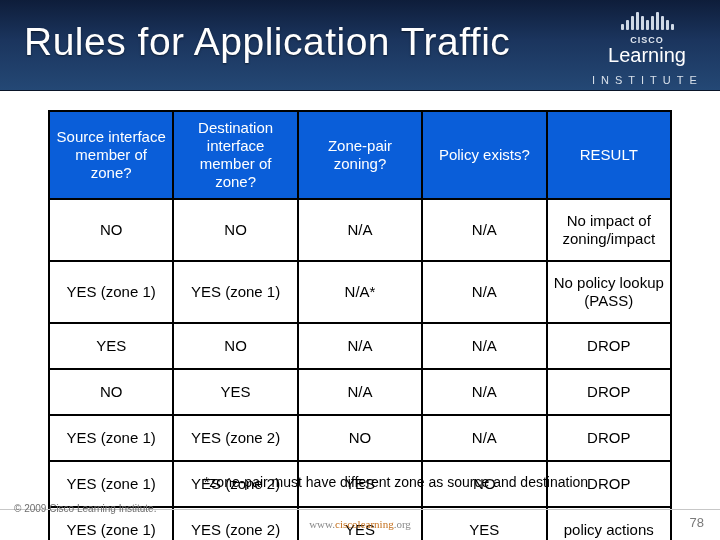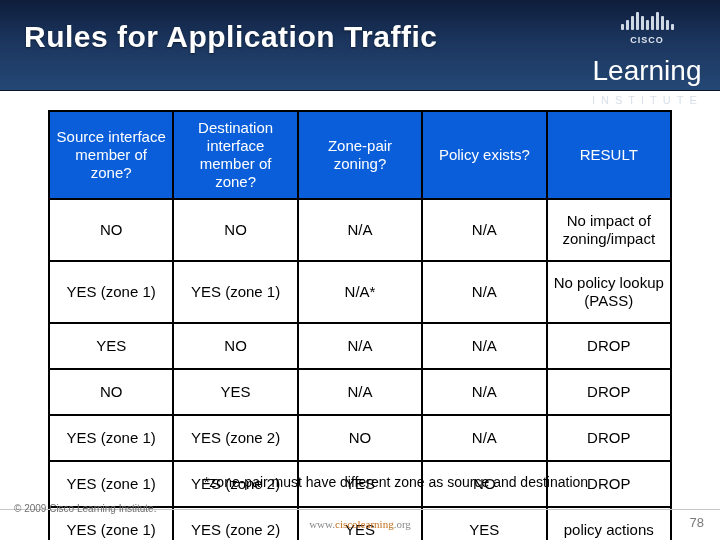--- a/index.html
+++ b/index.html
@@ -23,24 +23,24 @@
     top: 0; left: 0;
     width: 720px;
     height: 90px;
     background: linear-gradient(#0e1d3a 0%, #1b355e 45%, #244875 100%);
     border-bottom: 1px solid #0a1528;
   }
   .title-text {
     position: absolute;
     top: 20px;
     left: 24px;
-    font-size: 30px;
+    font-size: 39px;
     color: #ffffff;
     letter-spacing: .5px;
-    font-weight: 700;
+    font-weight: 400;
     text-shadow: 0 1px 2px rgba(0,0,0,.5);
   }
   .logo {
     position: absolute;
     top: 10px;
     right: 18px;
     width: 110px;
     height: 68px;
     color: #cfd9e6;
     text-align: center;
@@ -60,25 +60,25 @@
   }
   .logo .brand {
     font-size: 9px;
     letter-spacing: 1px;
     margin-top: 5px;
     color: #dfe6ef;
     font-weight: 700;
     text-transform: uppercase;
   }
   .logo .learning {
-    font-size: 28px;
+    font-size: 20px;
     color: #ffffff;
     font-weight: 400;
     line-height: 1.0;
-    margin-top: 12px;
+    margin-top: 0;
   }
   .logo .institute {
     font-size: 11px;
     letter-spacing: 6px;
     color: #d8e0ea;
     margin-top: 9px;
   }
 
   .table-wrap {
     position: absolute;

